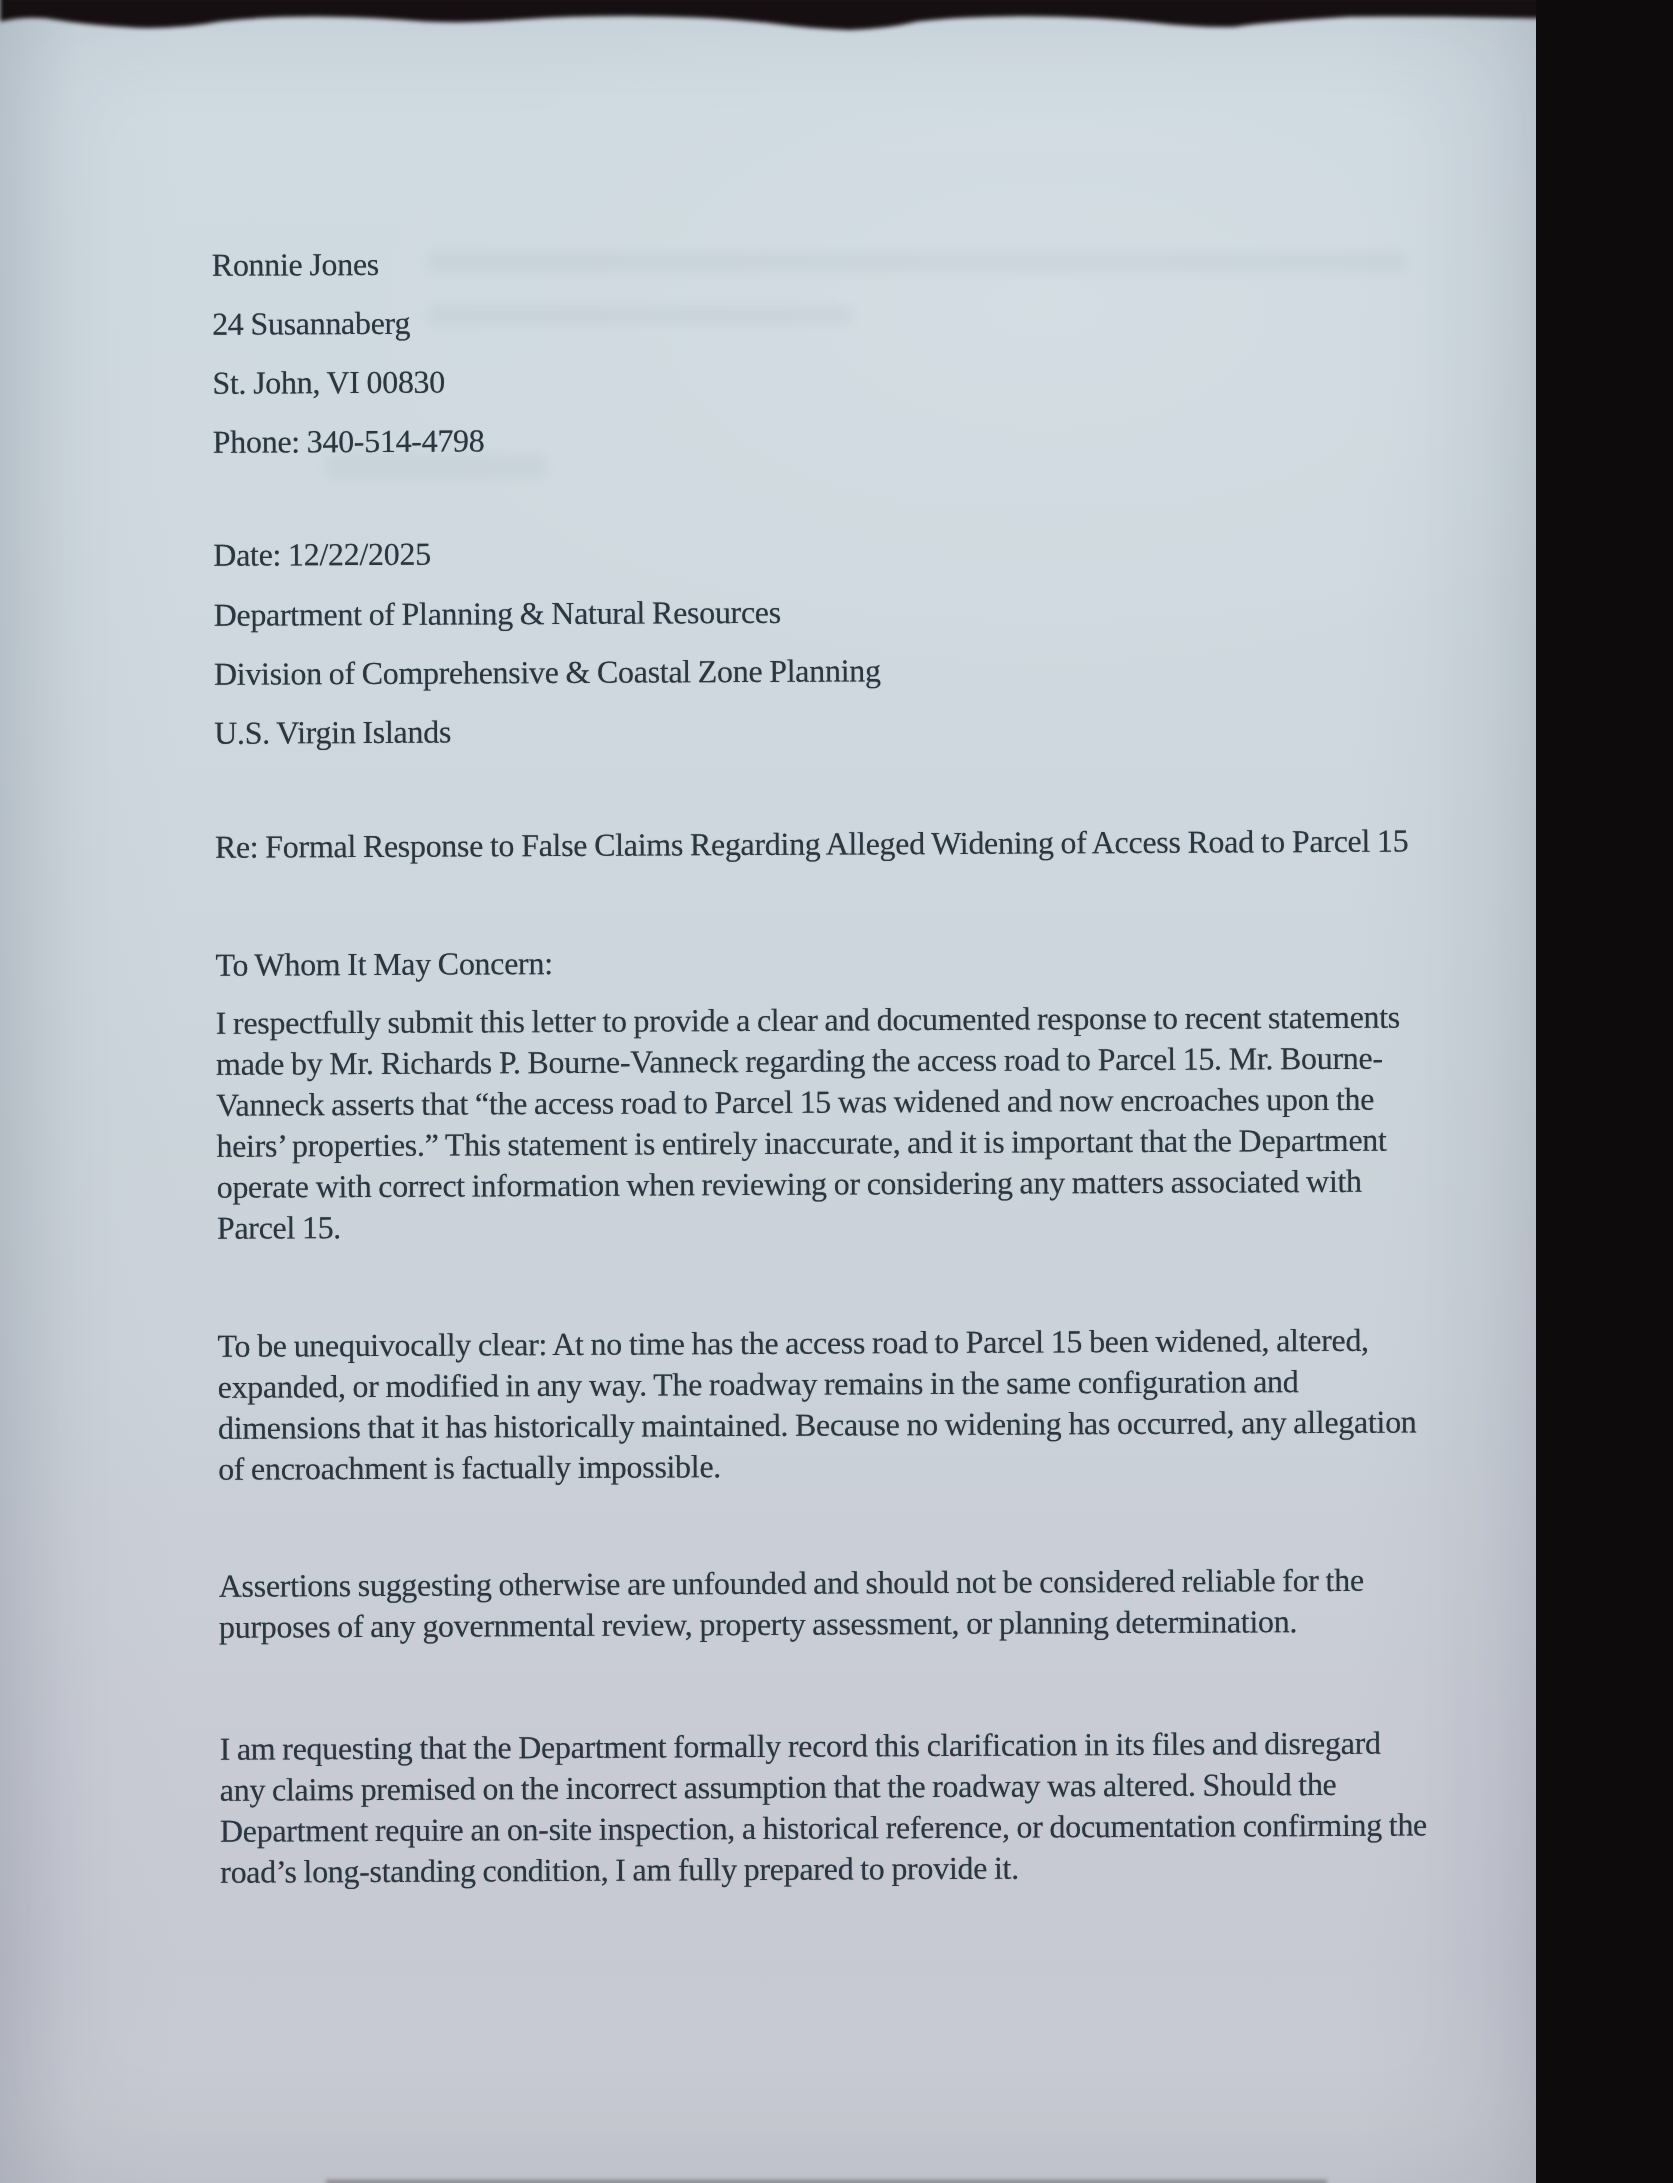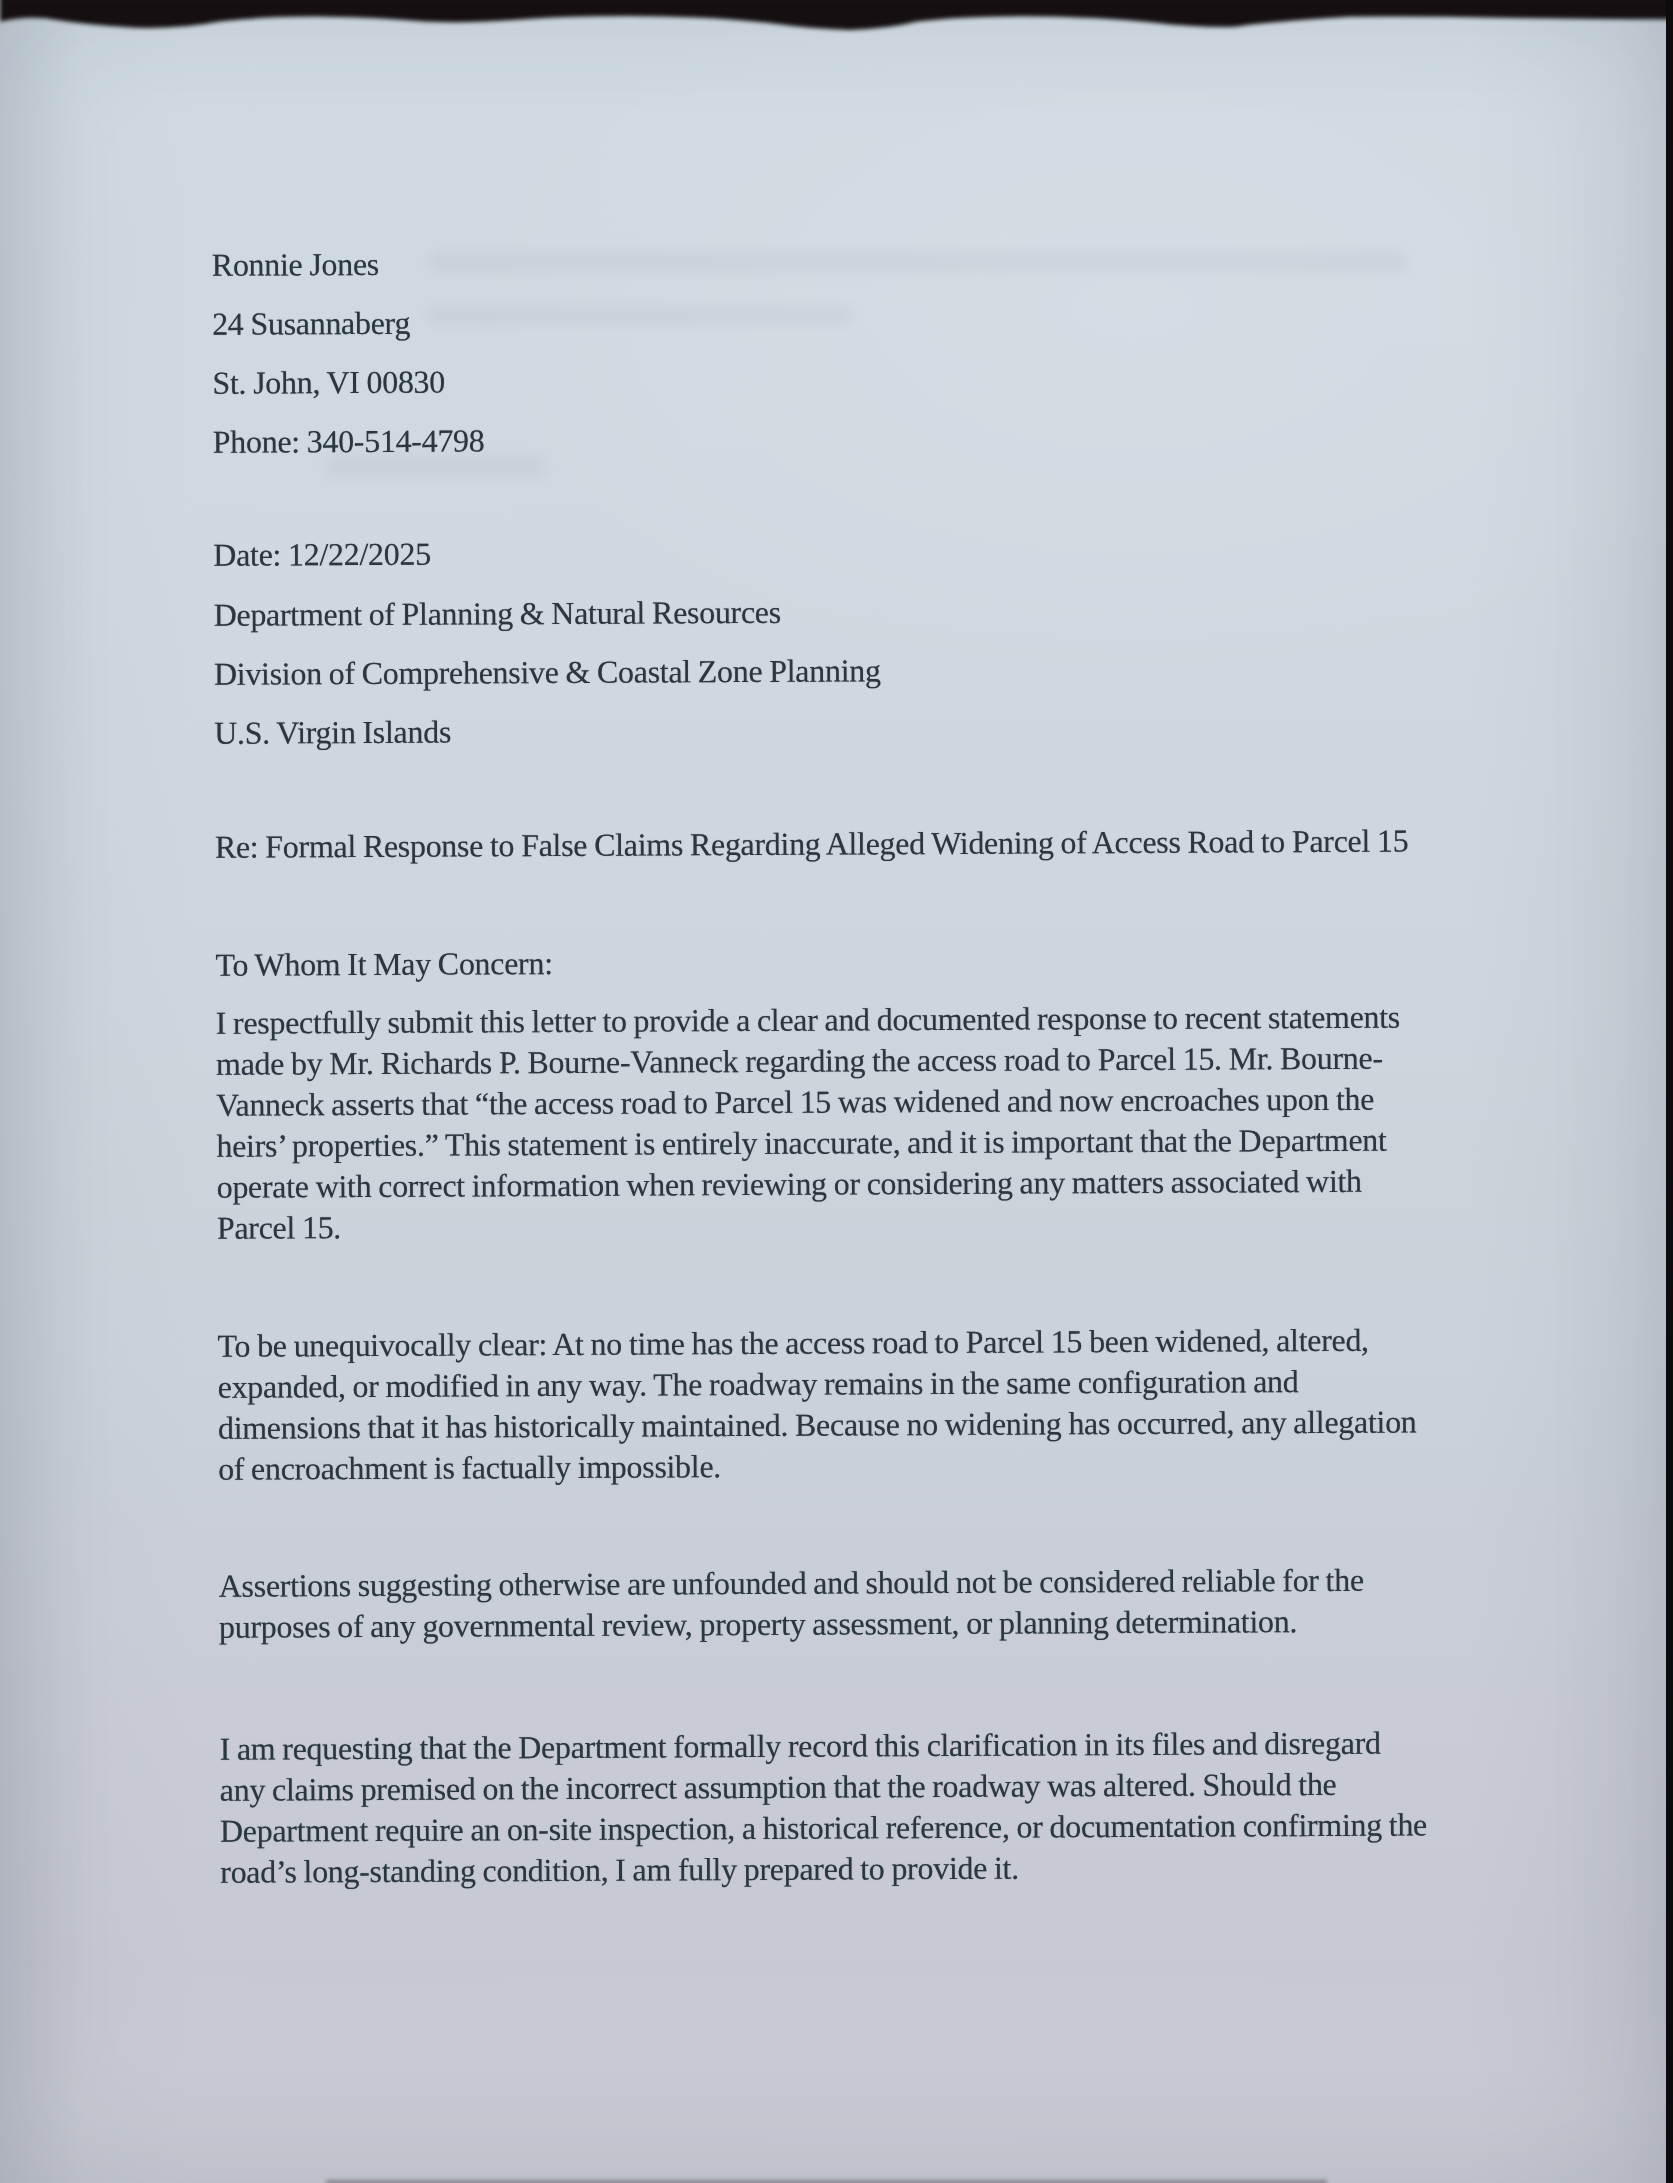--- a/index.html
+++ b/index.html
@@ -1,18 +1,18 @@
 <!DOCTYPE html>
 <html style="font-size:12px"><head>
 <meta charset="utf-8">
 <style>
   html,body{margin:0;padding:0;background:#0e0b0c;}
   .photo{
     position:relative;
-    width:1666px;height:2183px;
+    width:1536px;height:2183px;
     overflow:hidden;
     background:
       radial-gradient(1213px 682px at 68% 14%, rgba(255,255,255,0.10), rgba(255,255,255,0) 60%),
       linear-gradient(90deg, rgba(70,80,95,0.10) 0%, rgba(70,80,95,0.02) 5%, rgba(70,80,95,0) 12%, rgba(70,80,95,0) 88%, rgba(90,95,110,0.05) 97%, rgba(90,95,110,0.09) 100%),
       linear-gradient(180deg, #cfdae1 0%, #cfd9df 22%, #cdd6dc 45%, #cbd2d9 62%, #c9ccd5 78%, #c6c8d2 90%, #c9cbd3 100%);
     box-shadow: inset 0 0 121px rgba(55,65,85,0.14);
     font-family:"Liberation Serif","DejaVu Serif",serif;
   }
   .top-edge{
     position:absolute;top:-4.5px;left:0;width:1674px;height:53px;

